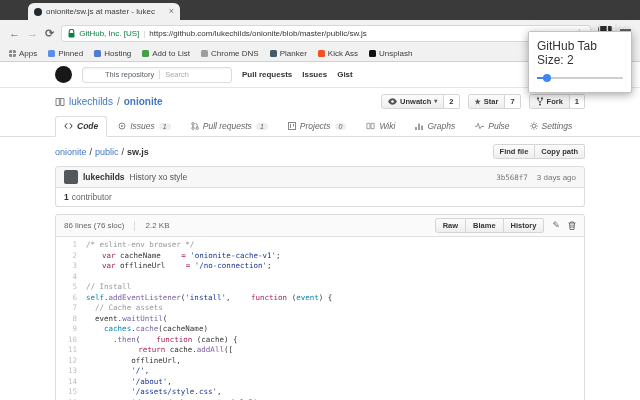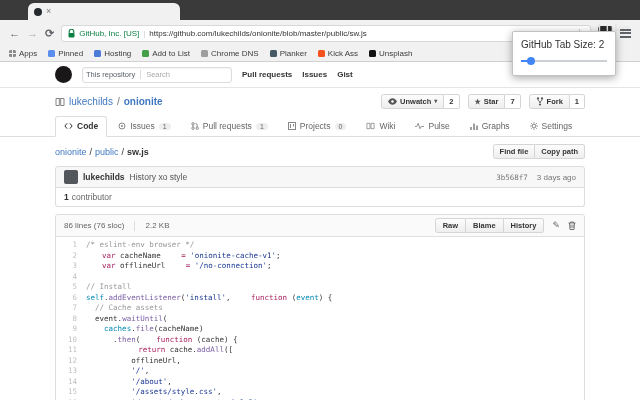--- a/index.html
+++ b/index.html
@@ -32,33 +32,33 @@
 
   .bookmarks{height:16px;background:#f1f1f1;border-bottom:1px solid #d0d0d0;display:flex;
              align-items:center;gap:11px;padding:0 9px;font-size:8px;color:#3c3c3c;}
   .bm{display:flex;align-items:center;gap:3px;white-space:nowrap;}
   .bm-ico{width:7px;height:7px;border-radius:1.5px;flex:none;position:relative;}
   .bm-ico.apps::after{content:"";position:absolute;inset:0;
      background:linear-gradient(to right,transparent 3px,#f1f1f1 3px 4px,transparent 4px),
                 linear-gradient(to bottom,transparent 3px,#f1f1f1 3px 4px,transparent 4px);}
 
   
-  .popup{position:absolute;top:31px;right:24px;width:104px;background:#fff;border:1px solid #c2c2c2;
-         border-radius:2px;box-shadow:0 2px 8px rgba(0,0,0,.35);padding:7px 8px 10px;z-index:40;font-size:10px;}
+  .popup{position:absolute;top:31px;right:8px;width:104px;background:#fff;border:1px solid #c2c2c2;
+         border-radius:2px;box-shadow:0 2px 8px rgba(0,0,0,.35);padding:7px 8px 10px;z-index:40;font-size:12px;}
   .slider{position:relative;height:8px;margin-top:7px;}
   .track{position:absolute;top:3px;left:0;right:0;height:2px;background:#ccd0d4;}
   .track-active{position:absolute;top:3px;left:0;height:2px;background:#4285f4;}
   .thumb{position:absolute;top:0;width:8px;height:8px;border-radius:50%;background:#4285f4;}
 
   
   .ghheader{height:26px;border-bottom:1px solid #e5e5e5;display:flex;align-items:center;gap:10px;
             padding-left:55px;background:#fff;}
   .octo{width:17px;height:17px;background:#191717;border-radius:50%;flex:none;}
   .gh-search{width:150px;height:16px;border:1px solid #ddd;border-radius:3px;display:flex;align-items:center;
-             gap:5px;padding:0 3px;font-size:7.5px;background:#fff;box-shadow:inset 0 1px 2px rgba(0,0,0,.05);}
+             gap:5px;padding:0 22px;font-size:7.5px;background:#fff;box-shadow:inset 0 1px 2px rgba(0,0,0,.05);}
   .scope{color:#586069;white-space:nowrap;}
   .gh-vsep{width:1px;height:9px;background:#ddd;}
   .ph{color:#aaa;}
   .gh-nav{display:flex;gap:10px;font-size:8px;font-weight:bold;color:#333;}
   .gh-nav a{color:#333;}
 
   .container{width:530px;margin:0 auto;}
   .repo-head{display:flex;align-items:center;gap:4px;padding:6px 0 5px;font-size:10px;}
   .owner,.repo-name{color:#4078c0;}
   .repo-name{font-weight:bold;}
@@ -67,21 +67,21 @@
   .action{display:flex;}
   .btn{font-size:7.5px;font-weight:bold;color:#333;background:linear-gradient(#fcfcfc,#eee);
        border:1px solid #d5d5d5;border-radius:2.5px;padding:2px 6px;display:flex;align-items:center;
        gap:3px;line-height:1.2;cursor:pointer;font-family:inherit;white-space:nowrap;}
   .btn.grouped{border-radius:2.5px 0 0 2.5px;}
   .count{font-size:7.5px;font-weight:bold;color:#333;background:#fff;border:1px solid #d5d5d5;
          border-left:none;border-radius:0 2.5px 2.5px 0;padding:2px 5px;line-height:1.2;}
   .caret{font-size:6px;color:#555;}
   .ico{display:inline-flex;align-items:center;color:#555;font-size:7px;line-height:1;}
 
-  .reponav-wrap{border-bottom:1px solid #ddd;margin-top:2px;}
+  .reponav-wrap{border-bottom:1px solid #ddd;margin-top:2px;font-style:italic;}
   .reponav{width:530px;margin:0 auto;display:flex;gap:2px;}
   .rtab{display:flex;align-items:center;gap:4px;padding:4px 8px 5px;font-size:8.5px;color:#666;
         border:1px solid transparent;margin-bottom:-1px;}
   .rtab .ico{color:#888;}
   .rtab.selected{background:#fff;border-color:#ddd #ddd #fff;border-radius:3px 3px 0 0;font-weight:bold;color:#333;}
   .rtab.selected .ico{color:#333;}
   .cnt{background:#eee;border-radius:8px;padding:0 4px;font-size:7px;color:#666;font-weight:normal;}
 
   .file-nav-row{display:flex;align-items:center;gap:8px;margin:7px 0 7px;}
   .crumb{font-size:9px;display:flex;gap:3px;align-items:center;}
@@ -126,20 +126,21 @@
   .tk-f{color:#795da3;}
   .tk-v{color:#0086b3;}
   .tk-p{color:#333;}
 </style>
 </head>
 <body>
 
 <div class="titlebar">
   <div class="tab">
     <span class="tab-fav"></span>
+    <span class="tab-title">onionite/sw.js at master - lukec</span>
     <span class="tab-close">×</span>
   </div>
   <span class="profile">Luke</span>
 </div>
 
 <div class="toolbar">
   <span class="nav-ico">←</span>
   <span class="nav-ico dis">→</span>
   <span class="nav-ico">⟳</span>
   <div class="omnibox">
@@ -310,33 +311,33 @@
       <a class="rtab">
         <span class="ico">
           <svg width="9" height="8" viewBox="0 0 10 8">
             <path d="M1 1h3.4v6H1zM5.6 1H9v6H5.6z" fill="none" stroke="currentColor" stroke-width="0.9"></path>
           </svg>
         </span>
         <span>Wiki</span>
       </a>
       <a class="rtab">
         <span class="ico">
+          <svg width="8" height="8" viewBox="0 0 8 8">
+            <path d="M1 8V5M4 8V1.5M7 8V3.5" stroke="currentColor" stroke-width="1.6"></path>
+          </svg>
+        </span>
+        <span>Graphs</span>
+      </a>
+      <a class="rtab">
+        <span class="ico">
           <svg width="9" height="8" viewBox="0 0 10 8">
             <path d="M0 4.5h2L3.5 1l2 6L7 4.5h3" fill="none" stroke="currentColor"></path>
           </svg>
         </span>
         <span>Pulse</span>
-      </a>
-      <a class="rtab">
-        <span class="ico">
-          <svg width="8" height="8" viewBox="0 0 8 8">
-            <path d="M1 8V5M4 8V1.5M7 8V3.5" stroke="currentColor" stroke-width="1.6"></path>
-          </svg>
-        </span>
-        <span>Graphs</span>
       </a>
       <a class="rtab">
         <span class="ico">
           <svg width="8" height="8" viewBox="0 0 8 8">
             <circle cx="4" cy="4" r="1.9" fill="none" stroke="currentColor"></circle>
             <path d="M4 0v1.4M4 6.6V8M0 4h1.4M6.6 4H8M1.2 1.2l1 1M5.8 5.8l1 1M6.8 1.2l-1 1M2.2 5.8l-1 1" stroke="currentColor" stroke-width="0.9"></path>
           </svg>
         </span>
         <span>Settings</span>
       </a>
@@ -420,21 +421,21 @@
         <div class="cl">
           <span class="ln">7</span>
           <span class="cc"><span class="tk-p">  </span><span class="tk-c">// Cache assets</span></span>
         </div>
         <div class="cl">
           <span class="ln">8</span>
           <span class="cc"><span class="tk-p">  event.</span><span class="tk-f">waitUntil</span><span class="tk-p">(</span></span>
         </div>
         <div class="cl">
           <span class="ln">9</span>
-          <span class="cc"><span class="tk-p">    </span><span class="tk-v">caches</span><span class="tk-p">.</span><span class="tk-f">file</span><span class="tk-p">(cacheName)</span></span>
+          <span class="cc"><span class="tk-p">    </span><span class="tk-v">caches</span><span class="tk-p">.</span><span class="tk-f">cache</span><span class="tk-p">(cacheName)</span></span>
         </div>
         <div class="cl">
           <span class="ln">10</span>
           <span class="cc"><span class="tk-p">      .</span><span class="tk-f">then</span><span class="tk-p">(</span><span class="tk-k">function</span><span class="tk-p"> (cache) {</span></span>
         </div>
         <div class="cl">
           <span class="ln">11</span>
           <span class="cc"><span class="tk-p">        </span><span class="tk-k">return</span><span class="tk-p"> cache.</span><span class="tk-f">addAll</span><span class="tk-p">([</span></span>
         </div>
         <div class="cl">

